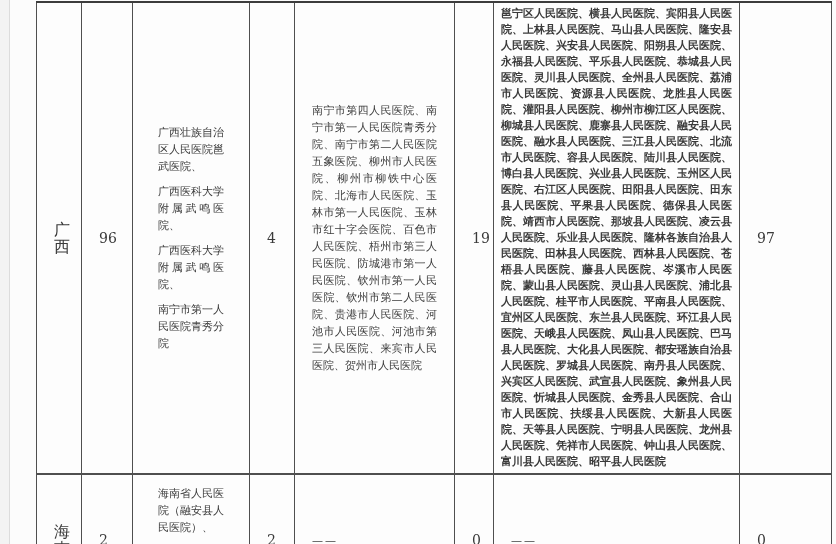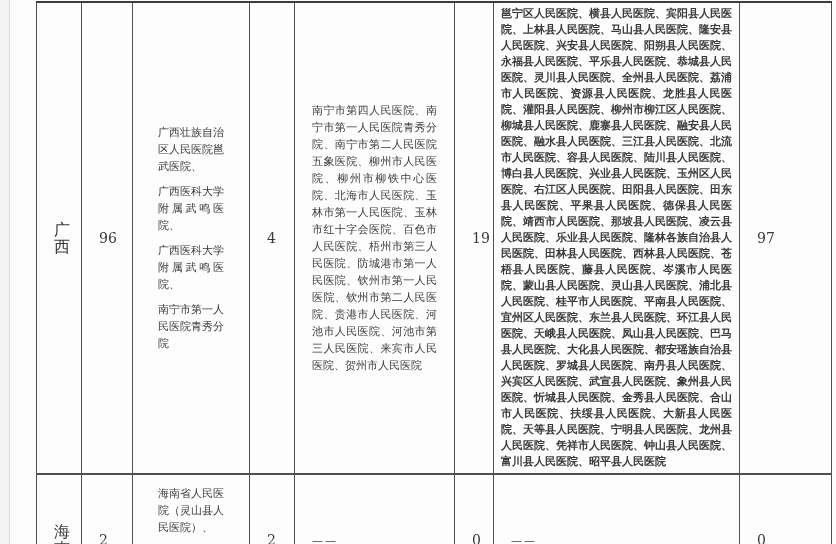--- a/index.html
+++ b/index.html
@@ -63,21 +63,21 @@
       <td class="num">4</td>
       <td class="list">南宁市第四人民医院、南宁市第一人民医院青秀分院、南宁市第二人民医院五象医院、柳州市人民医院、柳州市柳铁中心医院、北海市人民医院、玉林市第一人民医院、玉林市红十字会医院、百色市人民医院、梧州市第三人民医院、防城港市第一人民医院、钦州市第一人民医院、钦州市第二人民医院、贵港市人民医院、河池市人民医院、河池市第三人民医院、来宾市人民医院、贺州市人民医院</td>
       <td class="num">19</td>
       <td class="list list-c">邕宁区人民医院、横县人民医院、宾阳县人民医院、上林县人民医院、马山县人民医院、隆安县人民医院、兴安县人民医院、阳朔县人民医院、永福县人民医院、平乐县人民医院、恭城县人民医院、灵川县人民医院、全州县人民医院、荔浦市人民医院、资源县人民医院、龙胜县人民医院、灌阳县人民医院、柳州市柳江区人民医院、柳城县人民医院、鹿寨县人民医院、融安县人民医院、融水县人民医院、三江县人民医院、北流市人民医院、容县人民医院、陆川县人民医院、博白县人民医院、兴业县人民医院、玉州区人民医院、右江区人民医院、田阳县人民医院、田东县人民医院、平果县人民医院、德保县人民医院、靖西市人民医院、那坡县人民医院、凌云县人民医院、乐业县人民医院、隆林各族自治县人民医院、田林县人民医院、西林县人民医院、苍梧县人民医院、藤县人民医院、岑溪市人民医院、蒙山县人民医院、灵山县人民医院、浦北县人民医院、桂平市人民医院、平南县人民医院、宜州区人民医院、东兰县人民医院、环江县人民医院、天峨县人民医院、凤山县人民医院、巴马县人民医院、大化县人民医院、都安瑶族自治县人民医院、罗城县人民医院、南丹县人民医院、兴宾区人民医院、武宣县人民医院、象州县人民医院、忻城县人民医院、金秀县人民医院、合山市人民医院、扶绥县人民医院、大新县人民医院、天等县人民医院、宁明县人民医院、龙州县人民医院、凭祥市人民医院、钟山县人民医院、富川县人民医院、昭平县人民医院</td>
       <td class="num">97</td>
     </tr>
     <tr class="row-short">
       <td class="province">海　南</td>
       <td class="num">2</td>
       <td class="list list-a">
-          <div>海南省人民医院（灵山县人民医院）、</div>
+          <div>海南省人民医院（融安县人民医院）、</div>
           <div>三亚中心医院（乐业县人民医院）</div>
         </td>
       <td class="num">2</td>
       <td class="dash">——</td>
       <td class="num">0</td>
       <td class="dash">——</td>
       <td class="num">0</td>
     </tr>
   </tbody>
 </table>

